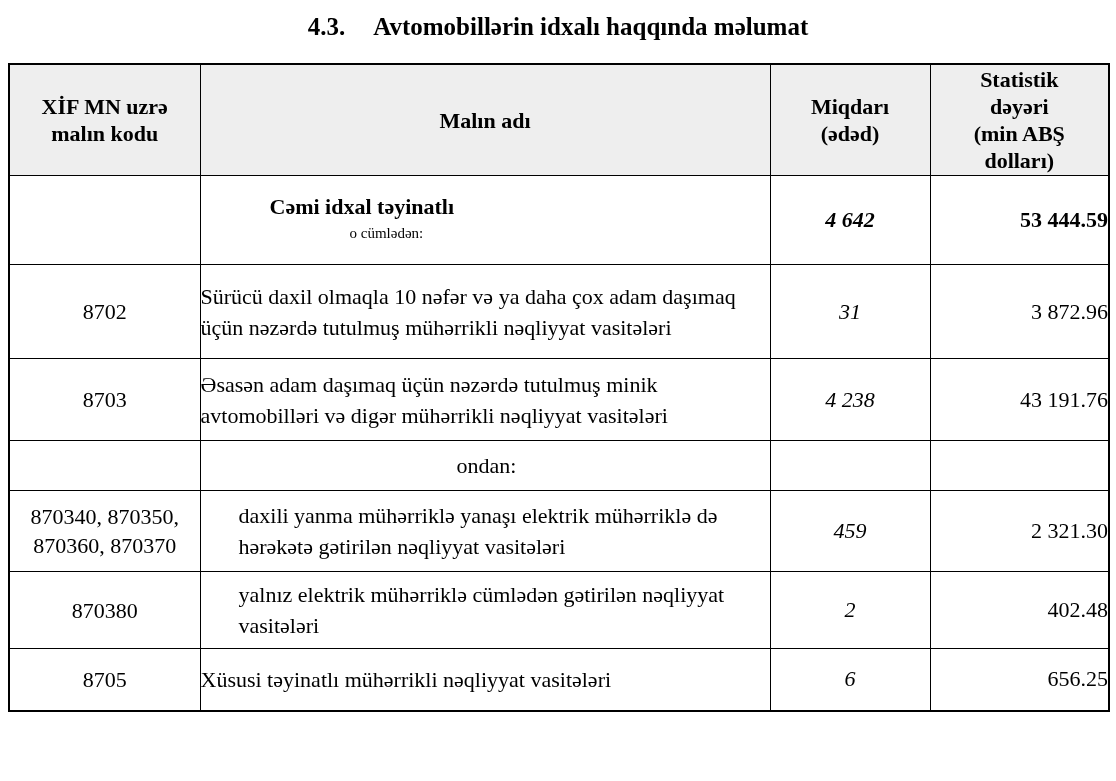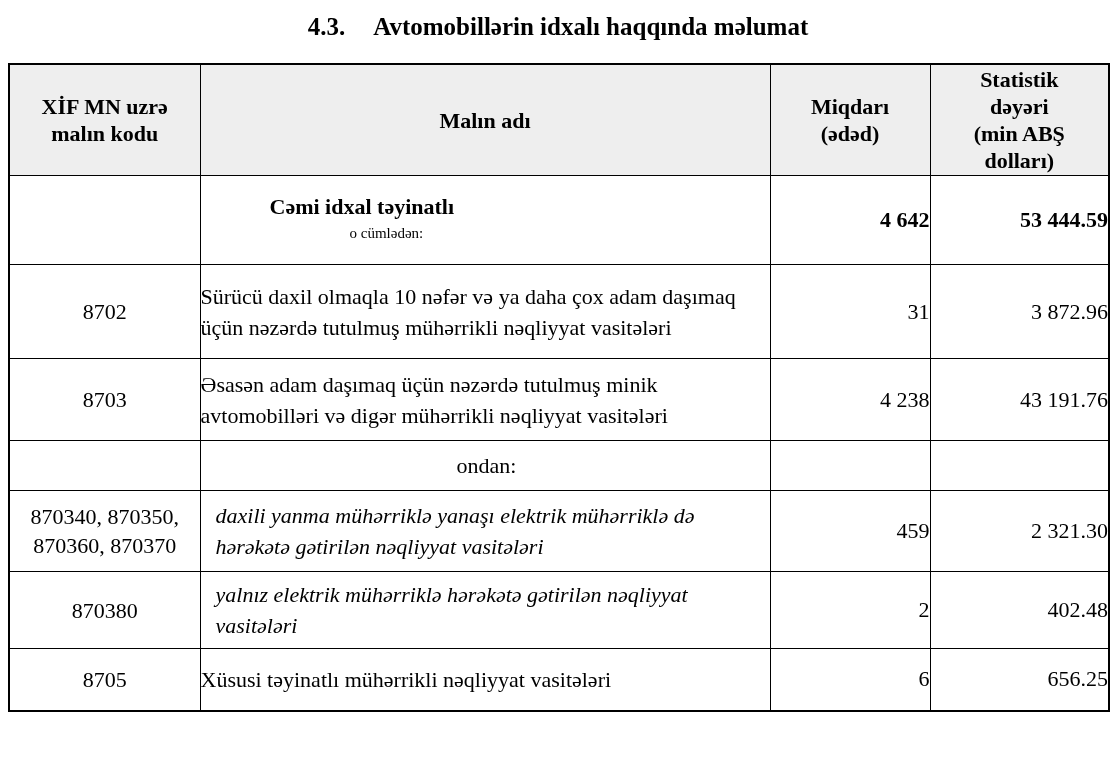--- a/index.html
+++ b/index.html
@@ -53,22 +53,23 @@
     white-space: pre-line;
     line-height: 29px;
   }
   td.name {
     text-align: left;
     padding-left: 12px;
     padding-right: 8px;
     line-height: 31px;
   }
   td.qty {
-    text-align: right;
+    text-align: center;
     padding-right: 22px;
+    font-style: italic;
   }
   td.val {
     text-align: right;
     padding-right: 30px;
   }
   tr.r0 { height: 89px; }
   tr.r1 { height: 94px; }
   tr.r2 { height: 82px; }
   tr.r3 { height: 50px; }
   tr.r4 { height: 81px; }
@@ -77,21 +78,21 @@
   tr.r7 { height: 62px; margin-left: 21px; }
 
   tr.total td.name { padding-left: 69px; line-height: 26px; }
   tr.total td.name .main { font-weight: bold; }
   tr.total td.name .sub {
     font-size: 15px;
     margin-left: 80px;
   }
   tr.total td.qty, tr.total td.val { font-weight: bold; }
   tr.centerName td.name { text-align: center; padding-left: 3px; }
-  tr.indentName td.name { padding-left: 15px; font-style: italic; }
+  tr.indentName td.name { padding-left: 38px; }
 </style>
 </head>
 <body>
 
 <div class="page">
 
   <div class="title">
     <span class="num">4.3.</span><span>Avtomobillərin idxalı haqqında məlumat</span>
   </div>
 
@@ -145,21 +146,21 @@
       </tr>
       <tr class="r4 indentName">
         <td class="code">870340, 870350,
 870360, 870370</td>
         <td class="name">daxili yanma mühərriklə yanaşı elektrik mühərriklə də hərəkətə gətirilən nəqliyyat vasitələri</td>
         <td class="qty">459</td>
         <td class="val">2 321.30</td>
       </tr>
       <tr class="r5 indentName">
         <td class="code">870380</td>
-        <td class="name">yalnız elektrik mühərriklə hərəkətə gətirilən nəqliyyat vasitələri</td>
+        <td class="name">yalnız elektrik mühərriklə cümlədən gətirilən nəqliyyat vasitələri</td>
         <td class="qty">2</td>
         <td class="val">402.48</td>
       </tr>
       <tr class="r7">
         <td class="code">8705</td>
         <td class="name">Xüsusi təyinatlı mühərrikli nəqliyyat vasitələri</td>
         <td class="qty">6</td>
         <td class="val">656.25</td>
       </tr>
     </tbody>

